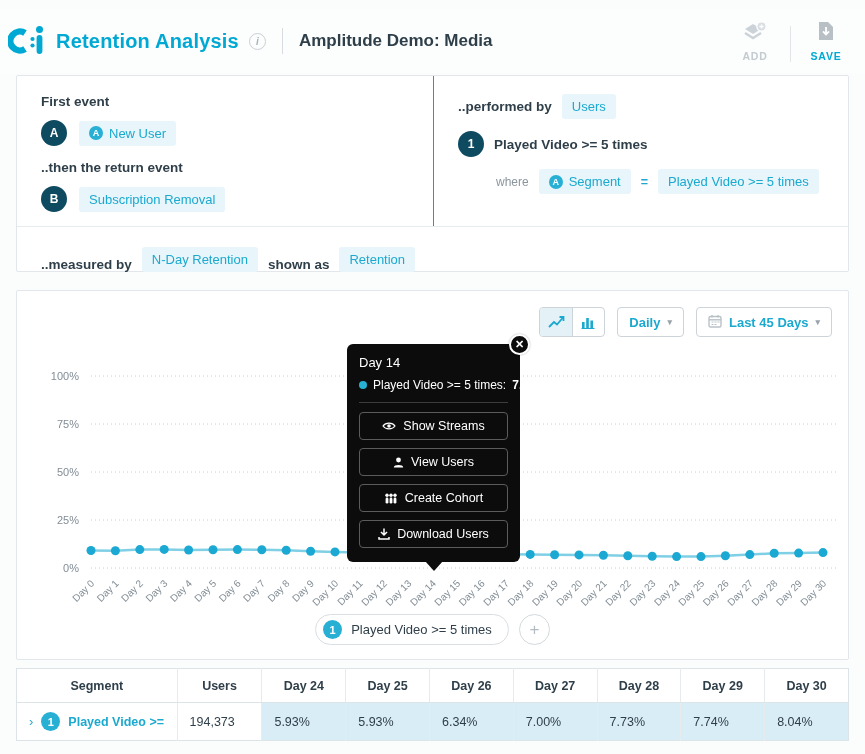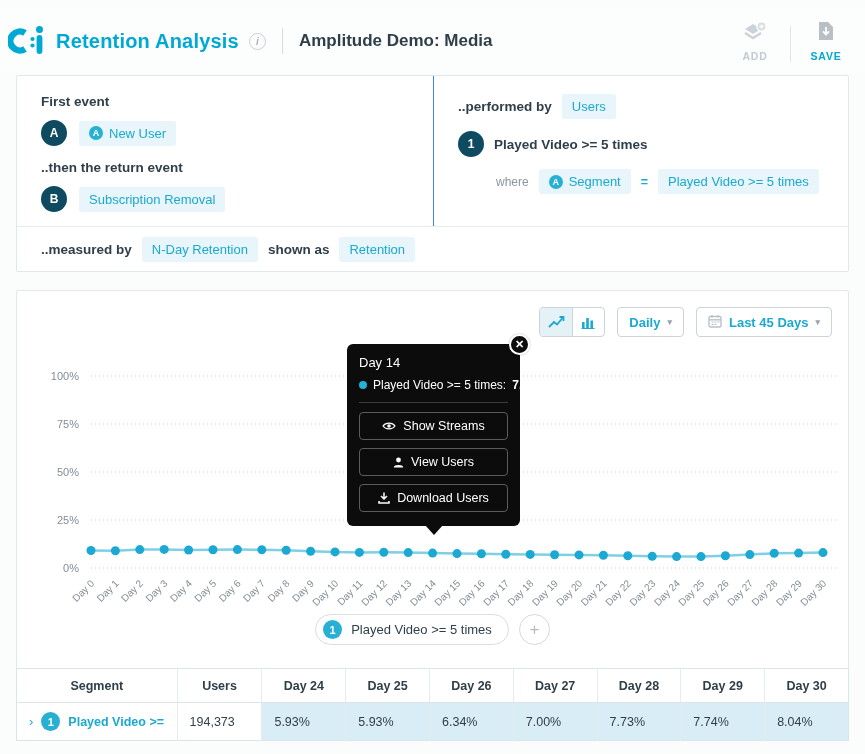--- a/index.html
+++ b/index.html
@@ -31,24 +31,24 @@
   .q-label { font-size:13.5px; font-weight:bold; color:#2f3f4a; margin-bottom:11px; }
   .event-row { display:flex; align-items:center; gap:12px; margin-bottom:14px; }
   .badge { width:26px; height:26px; border-radius:50%; background:#0e4a60; color:#fff; font-size:12px; font-weight:bold; display:inline-flex; align-items:center; justify-content:center; flex:0 0 auto; }
   .chip { display:inline-flex; align-items:center; gap:6px; background:#e8f5fa; color:#1ba9cf; font-size:13px; padding:5px 10px; border-radius:3px; cursor:pointer; white-space:nowrap; }
   .chip-ic { width:14px; height:14px; border-radius:50%; background:#27b0d4; color:#fff; font-size:9px; font-weight:bold; display:inline-flex; align-items:center; justify-content:center; }
   .inline-row { display:flex; align-items:center; gap:10px; margin-bottom:12px; }
   .seg-title { font-size:13.5px; font-weight:bold; color:#2f3f4a; }
   .where-row { display:flex; align-items:center; gap:10px; margin:2px 0 0 38px; }
   .where-lbl { font-size:12px; color:#8b959c; }
   .op { color:#1ba9cf; font-size:12.5px; font-weight:bold; }
-  .q-bottom { border-top:1px solid #e6ebee; height:46px; display:flex; align-items:center; gap:10px; padding:0 24px; }
-
-  
-  .chart-panel { top:290px; height:450px; }
+  .q-bottom { border-top:1px solid #e6ebee; height:46px; display:flex; align-items:flex-end; gap:10px; padding:0 24px; }
+
+  
+  .chart-panel { top:290px; height:370px; }
   .controls { position:absolute; top:16px; right:16px; display:flex; align-items:center; gap:12px; }
   .toggle-group { display:flex; border:1px solid #ccd4d9; border-radius:4px; overflow:hidden; background:#fff; }
   .toggle-seg { width:32px; height:28px; display:flex; align-items:center; justify-content:center; cursor:pointer; }
   .toggle-seg.sel { background:#e4f2f8; }
   .toggle-seg + .toggle-seg { border-left:1px solid #ccd4d9; }
   .drop-btn { display:flex; align-items:center; gap:7px; border:1px solid #ccd4d9; border-radius:4px; background:#fff; padding:5px 11px; height:30px; cursor:pointer; font-size:13px; color:#1ba9cf; font-weight:bold; }
   .caret { color:#9aa4ab; font-size:9px; }
   #chart-svg { position:absolute; left:0; top:55px; }
   .ylab { fill:#828d95; font-size:11px; font-family:"Liberation Sans",sans-serif; }
   .xlab { fill:#828d95; font-size:10px; font-family:"Liberation Sans",sans-serif; }
@@ -308,20 +308,31 @@
         <span>Show Streams</span>
       </button>
       <button class="tt-btn">
         <svg width="11" height="11" viewBox="0 0 11 11">
             <circle cx="5.5" cy="3" r="2.4" fill="#fff"></circle>
             <path d="M0.8 10.5 C0.8 7.3 10.2 7.3 10.2 10.5 Z" fill="#fff"></path>
           </svg>
         <span>View Users</span>
       </button>
       <button class="tt-btn">
+        <svg width="14" height="11" viewBox="0 0 14 11">
+          <circle cx="3" cy="2.2" r="1.7" fill="#fff"></circle>
+            <rect x="1.6" y="4.6" width="2.8" height="6" rx="1.3" fill="#fff"></rect>
+          <circle cx="7" cy="2.2" r="1.7" fill="#fff"></circle>
+            <rect x="5.6" y="4.6" width="2.8" height="6" rx="1.3" fill="#fff"></rect>
+          <circle cx="11" cy="2.2" r="1.7" fill="#fff"></circle>
+            <rect x="9.6" y="4.6" width="2.8" height="6" rx="1.3" fill="#fff"></rect>
+        </svg>
+        <span>Create Cohort</span>
+      </button>
+      <button class="tt-btn">
         <svg width="12" height="12" viewBox="0 0 12 12">
             <path d="M6 0.5 v6 M3 4 L6 7 L9 4" stroke="#fff" stroke-width="1.5" fill="none"></path>
             <path d="M1 9 v2 h10 v-2" stroke="#fff" stroke-width="1.5" fill="none"></path>
           </svg>
         <span>Download Users</span>
       </button>
     </div>
 
     <div class="legend-row">
       <span class="legend-pill">

